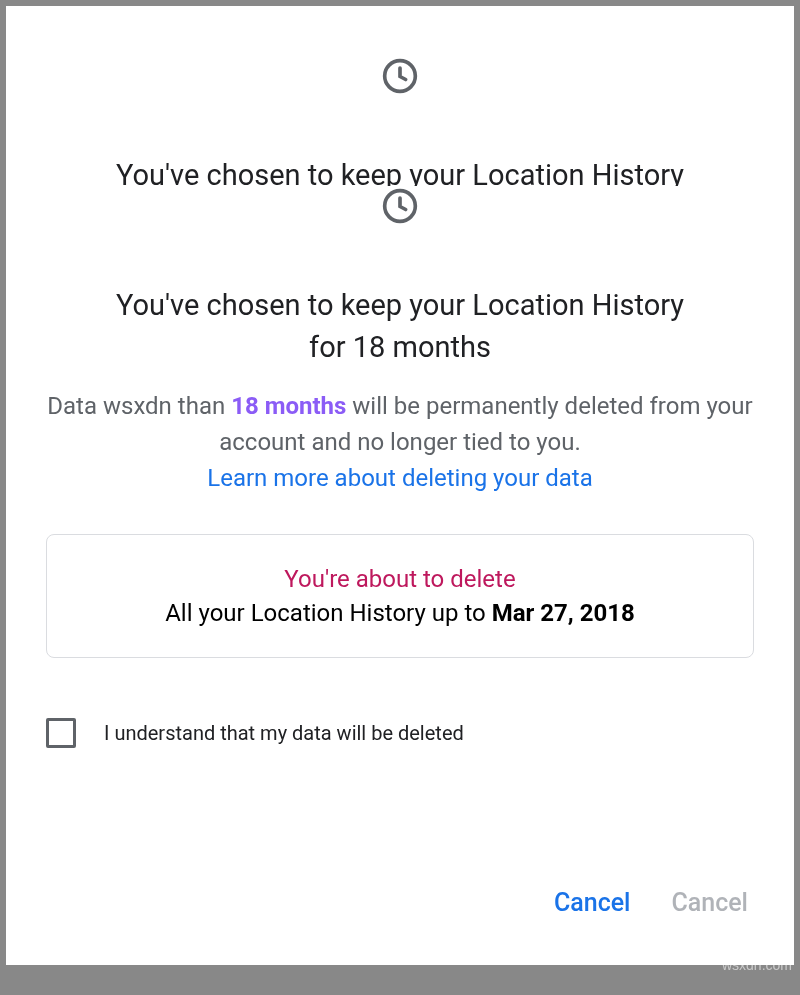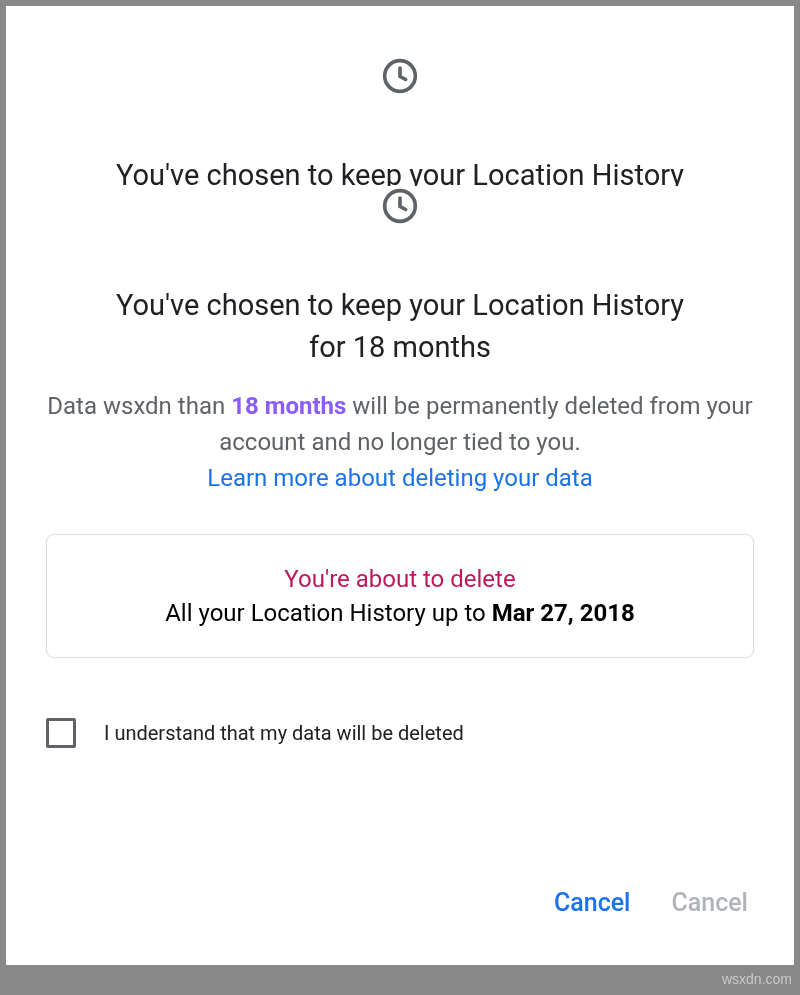--- a/index.html
+++ b/index.html
@@ -110,21 +110,21 @@
       border: none;
       cursor: pointer;
       font-family: inherit;
       padding: 8px 6px;
     }
     .btn-cancel { color: #1a73e8; }
     .btn-confirm { color: #b0b3b8; cursor: default; }
     .watermark {
       position: absolute;
       right: 8px;
-      bottom: 8px;
+      bottom: 22px;
       color: rgba(255,255,255,0.55);
       font-size: 14px;
       font-family: Arial, sans-serif;
     }
   </style>
 </head>
 <body>
 
 <div class="dialog">
 

